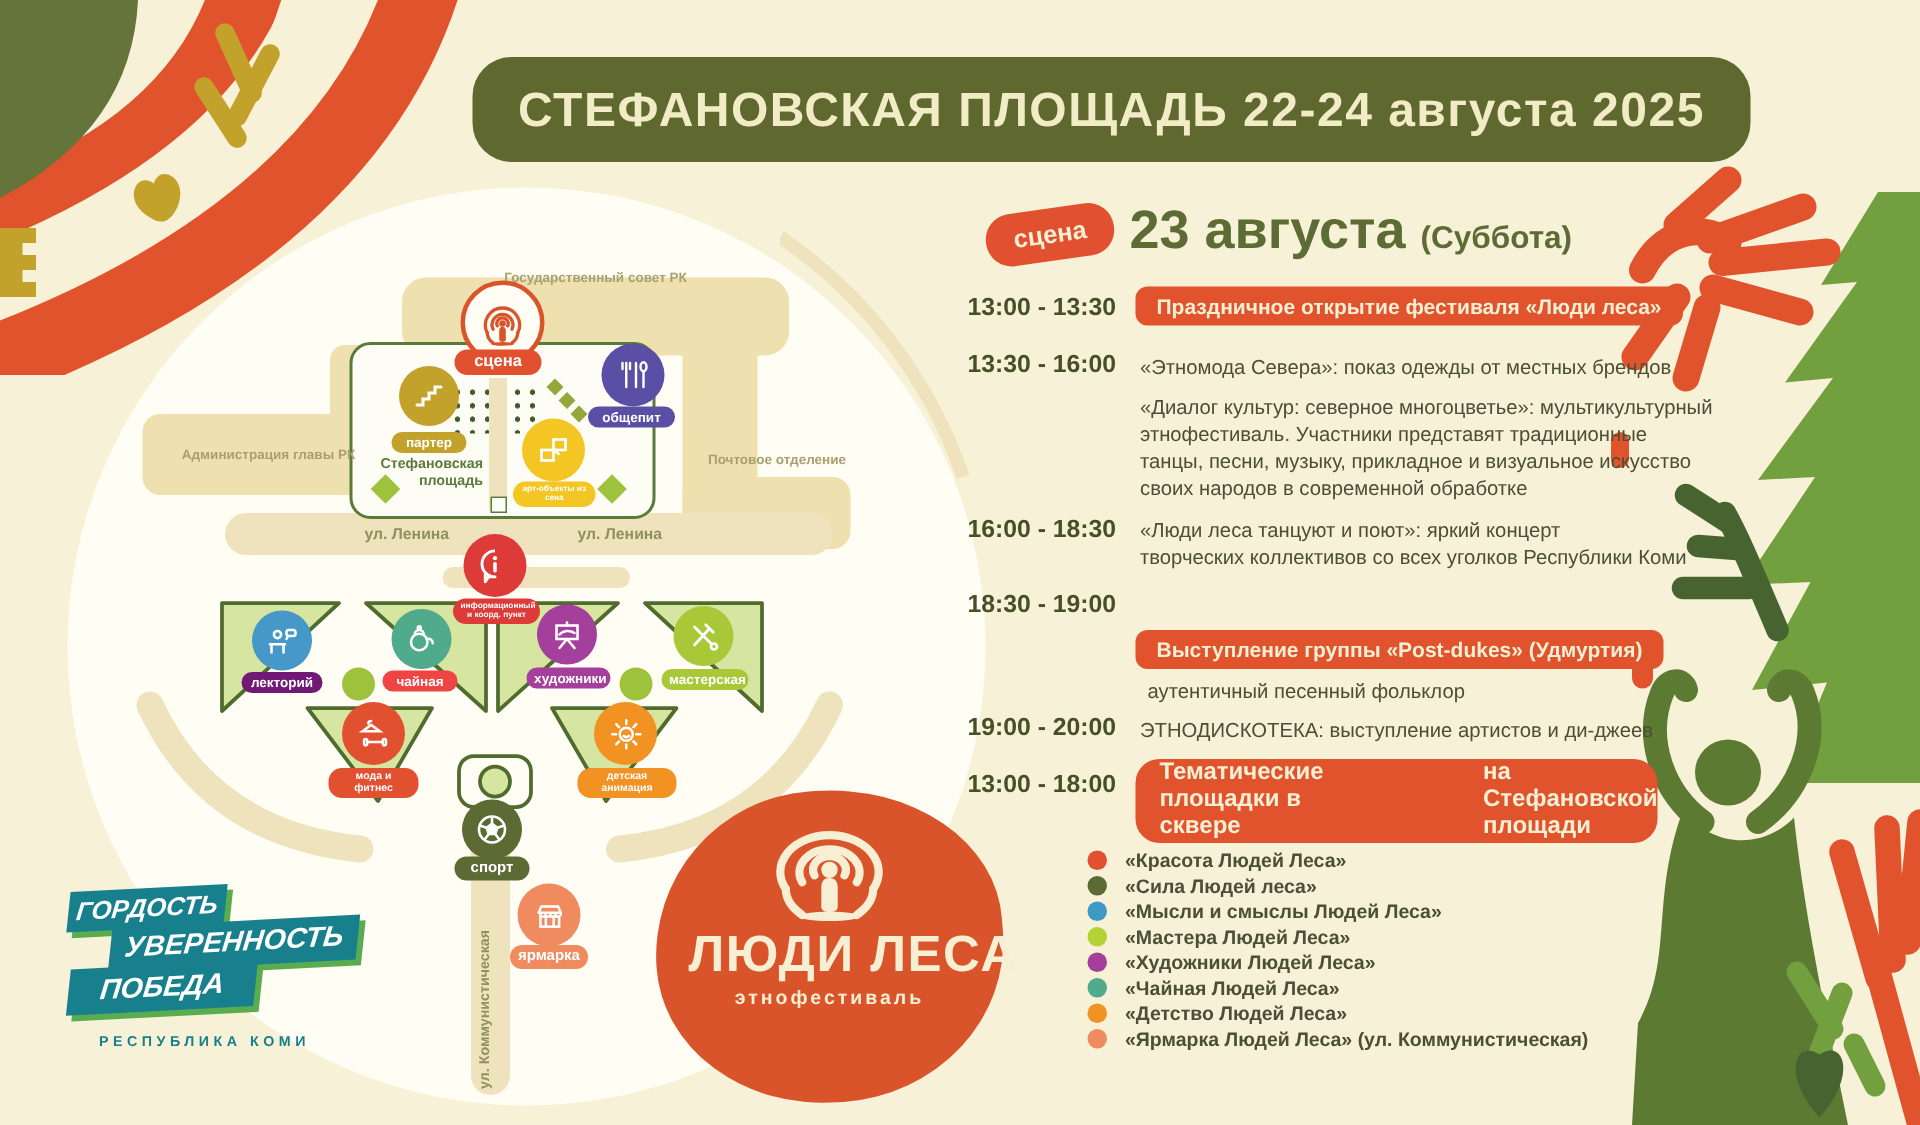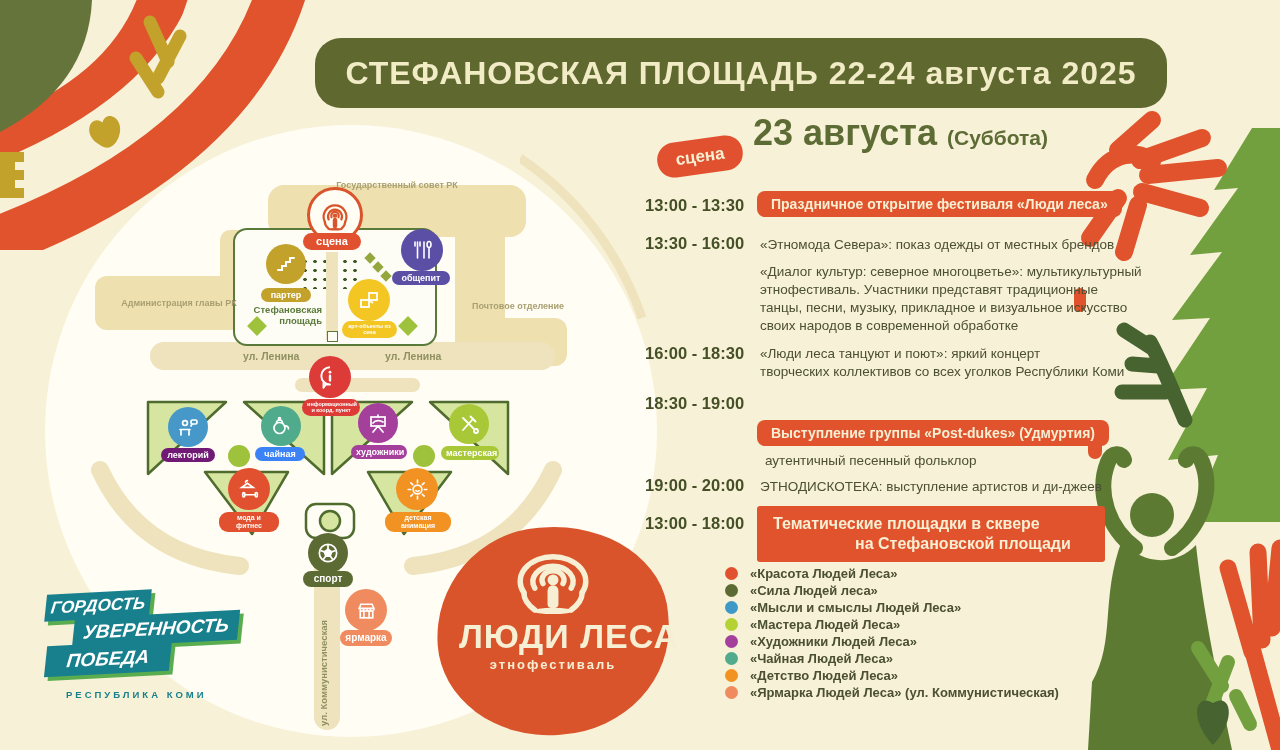--- a/index.html
+++ b/index.html
@@ -28,28 +28,28 @@
   .square-label{color:#5a7a3a;font-size:9.5px;font-weight:700;text-align:right;line-height:1.15;z-index:3;}
   .spot-circle{border-radius:50%;display:flex;align-items:center;justify-content:center;z-index:4;}
   .spot-pill{border-radius:9px;color:#fff;font-weight:700;text-align:center;padding:2px 5px;z-index:4;line-height:1.15;box-sizing:border-box;}
   .map-logo-circle{left:307px;top:187px;width:50px;height:50px;background:#fffdf4;border:3px solid #d9542b;border-radius:50%;
     display:flex;align-items:center;justify-content:center;z-index:4;}
 
   
   .sched{z-index:7;}
   .stage-badge{left:657px;top:139px;width:86px;height:35px;background:#e2512f;border-radius:17px;transform:rotate(-8deg);
     display:flex;align-items:center;justify-content:center;color:#f6efd3;font-size:17px;font-weight:700;z-index:7;}
-  .date-line{left:753px;top:112px;color:#5d6b35;z-index:7;}
+  .date-line{left:753px;top:132px;color:#5d6b35;z-index:7;}
   .date-big{font-size:36px;font-weight:700;}
   .date-week{font-size:21px;font-weight:600;margin-left:10px;}
   .time{color:#465026;font-size:16.5px;font-weight:700;z-index:7;}
   .sch-text{color:#4b4f33;font-size:13.5px;font-weight:500;line-height:1.34;z-index:7;}
   .bar{background:#e0532c;border-radius:8px;color:#f6efd3;font-size:14px;font-weight:700;padding:5px 14px;z-index:7;white-space:nowrap;}
-  .big-box{left:757px;top:506px;width:348px;height:56px;background:#e0532c;border-radius:3px;color:#f6efd3;
-    font-size:16px;font-weight:700;display:flex;flex-direction:column;justify-content:center;gap:2px;z-index:7;box-sizing:border-box;}
+  .big-box{left:757px;top:506px;width:348px;height:56px;background:#e0532c;border-radius:16px;color:#f6efd3;
+    font-size:16px;font-weight:700;display:flex;flex-direction:row;justify-content:center;gap:2px;z-index:7;box-sizing:border-box;}
   .big-box .l1{padding-left:16px;}
   .big-box .l2{padding-left:98px;}
   .legend-dot{width:13px;height:13px;border-radius:50%;z-index:7;}
   .legend-label{color:#4b4f33;font-size:13px;font-weight:600;z-index:7;white-space:nowrap;}
 
   
   .komi-banner{transform:skewX(-9deg) rotate(-3deg);background:#17808c;color:#fff;font-style:italic;font-weight:800;
     display:flex;align-items:center;justify-content:center;box-shadow:4px 4px 0 0 #5aad4f;z-index:5;}
   .komi-caption{color:#17808c;font-size:9.5px;font-weight:700;letter-spacing:3px;z-index:5;}
 
@@ -245,21 +245,21 @@
   <div class="abs spot-circle" style="left: 261px; top: 406px; width: 40px; height: 40px; background-color: rgb(79, 171, 139);">
     <svg width="24" height="24" viewBox="0 0 24 24">
       <g stroke="#fff" stroke-width="1.7" fill="none" stroke-linecap="round">
         <circle cx="10.5" cy="14" r="5.5"></circle>
           <path d="M15.5 12c2.5-.5 4 .8 4 2.8"></path>
           <path d="M7.5 9c0-1.8 1.4-3 3-3s3 1.2 3 3"></path>
           <circle cx="10.5" cy="4.5" r="1"></circle>
         </g>
       </svg>
   </div>
-  <div class="abs spot-pill" style="left: 255px; top: 447px; width: 50px; font-size: 9px; background-color: #3b82f6;">чайная</div>
+  <div class="abs spot-pill" style="left: 255px; top: 447px; width: 50px; font-size: 9px; background-color: #ef4444;">чайная</div>
 
   <div class="abs spot-circle" style="left: 358px; top: 403px; width: 40px; height: 40px; background-color: rgb(164, 63, 155);">
     <svg width="24" height="24" viewBox="0 0 24 24">
       <g stroke="#fff" stroke-width="1.7" fill="none" stroke-linecap="round">
         <rect x="5" y="6" width="14" height="9"></rect>
           <path d="M12 6V4M12 15l-5 6M12 15l5 6M7 12c2.5-3 7-3 10-1"></path>
         </g>
       </svg>
   </div>
   <div class="abs spot-pill" style="left: 351px; top: 445px; width: 56px; font-size: 9px; background-color: rgb(164, 63, 155);">художники</div>

